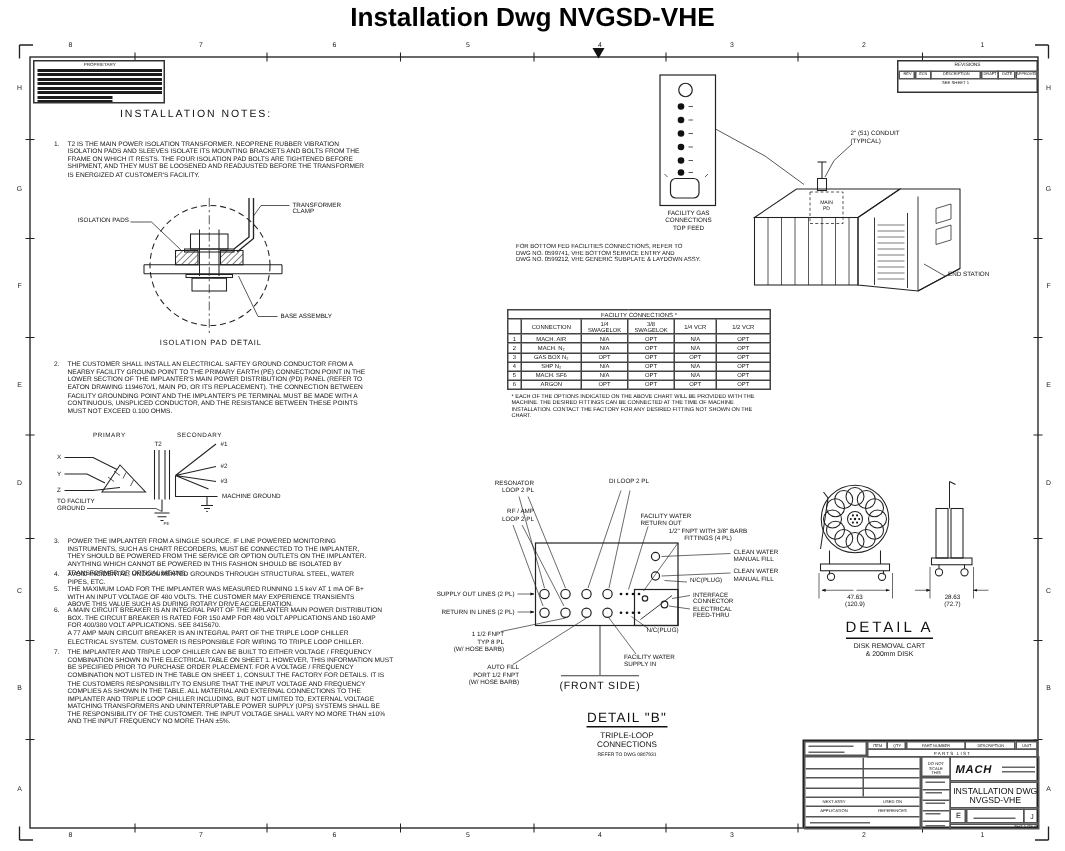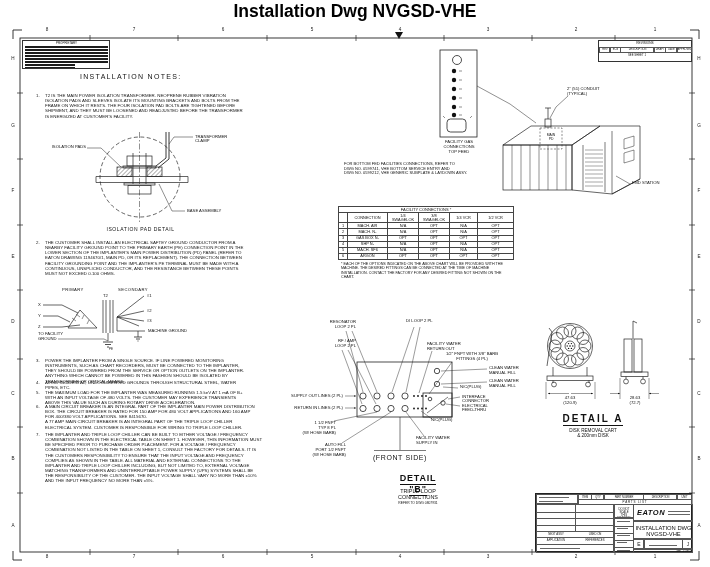--- a/index.html
+++ b/index.html
@@ -22,21 +22,21 @@
   .cellbox{position:absolute;border:0.5px solid #555;box-sizing:border-box;overflow:hidden;}
   .tblock{position:absolute;left:535px;top:493px;width:157px;height:59px;background:#fff;
           border:0.9px solid #222;box-sizing:border-box;}
   .revs{position:absolute;left:598px;top:40px;width:94px;height:22px;background:#fff;
         border:0.7px solid #333;box-sizing:border-box;}
   .prop{position:absolute;left:22px;top:40px;width:88px;height:29px;background:#fff;
         border:0.7px solid #333;box-sizing:border-box;}
   .stripes{position:absolute;background:repeating-linear-gradient(#1c1c1c 0 1.7px,#fff 1.7px 3px);}
   .bar{position:absolute;background:#666;height:1.1px;}
   .tiny{font-size:3.2px;line-height:1.1;}
-  .u{border-bottom:0.8px solid #111;padding-bottom:1px;font-weight:bold;}
+  .u{border-bottom:0.8px solid #111;padding-bottom:1px;}
 </style>
 </head>
 <body>
 
 <div id="sheet">
 
   <div id="pagetitle">Installation Dwg NVGSD-VHE</div>
 
   <svg class="art" width="710" height="567" viewBox="0 0 710 567">
     <defs>
@@ -529,21 +529,21 @@
       <div style="position:absolute;left:0;top:21px;width:20px;height:0.5px;background:#555"></div>
       <div style="position:absolute;left:0;top:28px;width:20px;height:0.5px;background:#555"></div>
       <div class="bar" style="left:2px;top:2.5px;width:13px"></div>
       <div class="bar" style="left:2px;top:9.5px;width:11px"></div>
       <div class="bar" style="left:2px;top:16.5px;width:13px"></div>
       <div class="bar" style="left:2px;top:23.5px;width:10px"></div>
       <div class="bar" style="left:2px;top:31px;width:13px"></div>
     </div>
 
     <div class="cellbox" style="left:97px;top:10px;width:60px;height:17px">
-      <div class="lbl" style="left:3px;top:4px;font-size:7.5px;font-weight:bold;font-style:italic;letter-spacing:0.5px">EATON</div>
+      <div class="lbl" style="left:3px;top:4px;font-size:7.5px;font-weight:bold;font-style:italic;letter-spacing:0.5px">MACH</div>
       <div class="bar" style="left:34px;top:5.5px;width:22px"></div>
       <div class="bar" style="left:34px;top:9px;width:22px"></div>
     </div>
     <div class="cellbox" style="left:97px;top:26.5px;width:60px;height:18.5px">
       <div class="lbl c" style="left:0;top:3px;width:59px;font-size:5.8px">INSTALLATION DWG
 NVGSD-VHE</div>
     </div>
     <div class="cellbox" style="left:97px;top:44.5px;width:11px;height:10.5px">
       <div class="lbl c" style="left:0;top:2.5px;width:10px;font-size:5px">E</div>
     </div>

